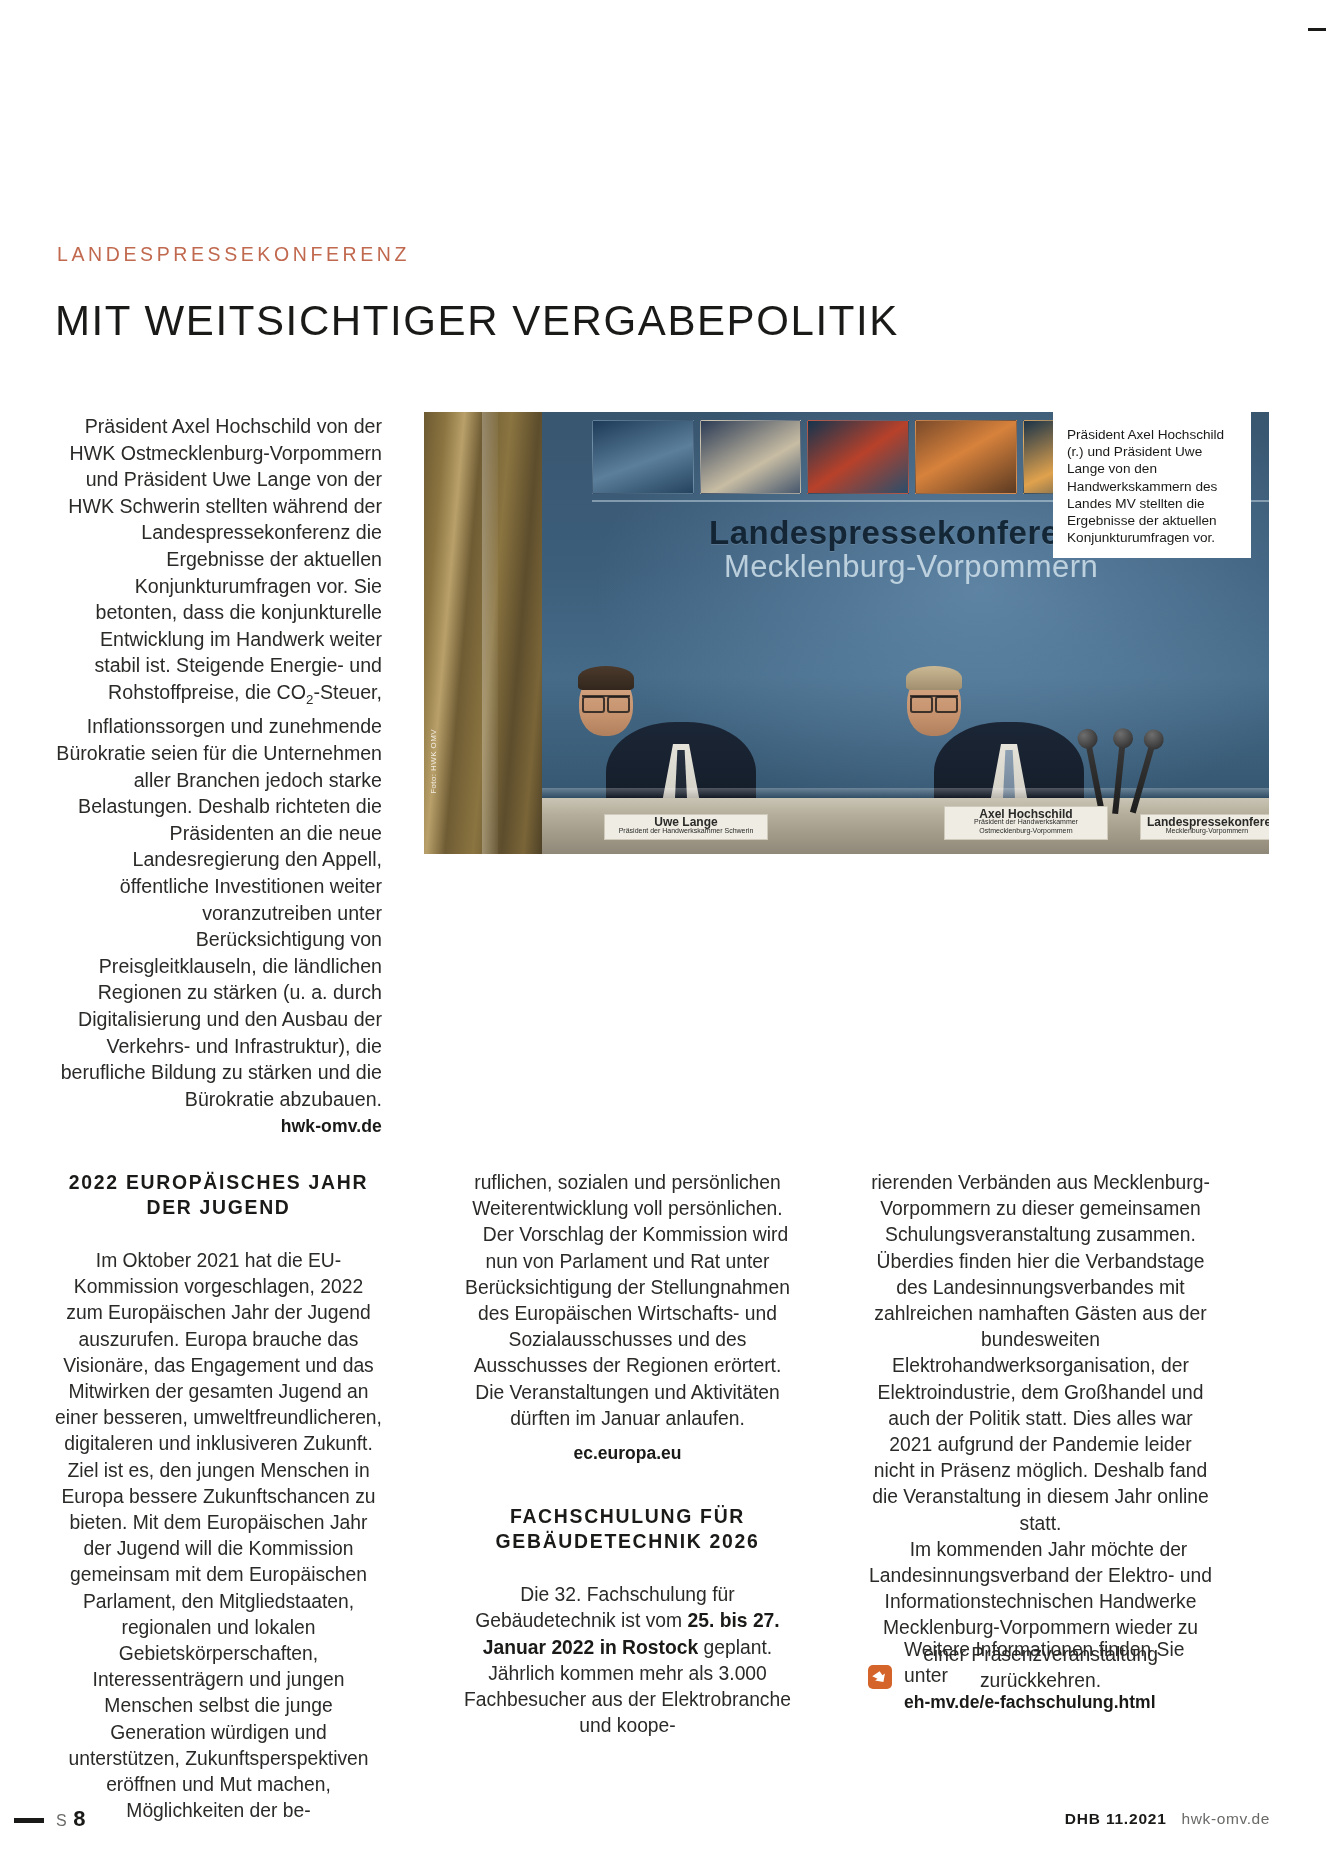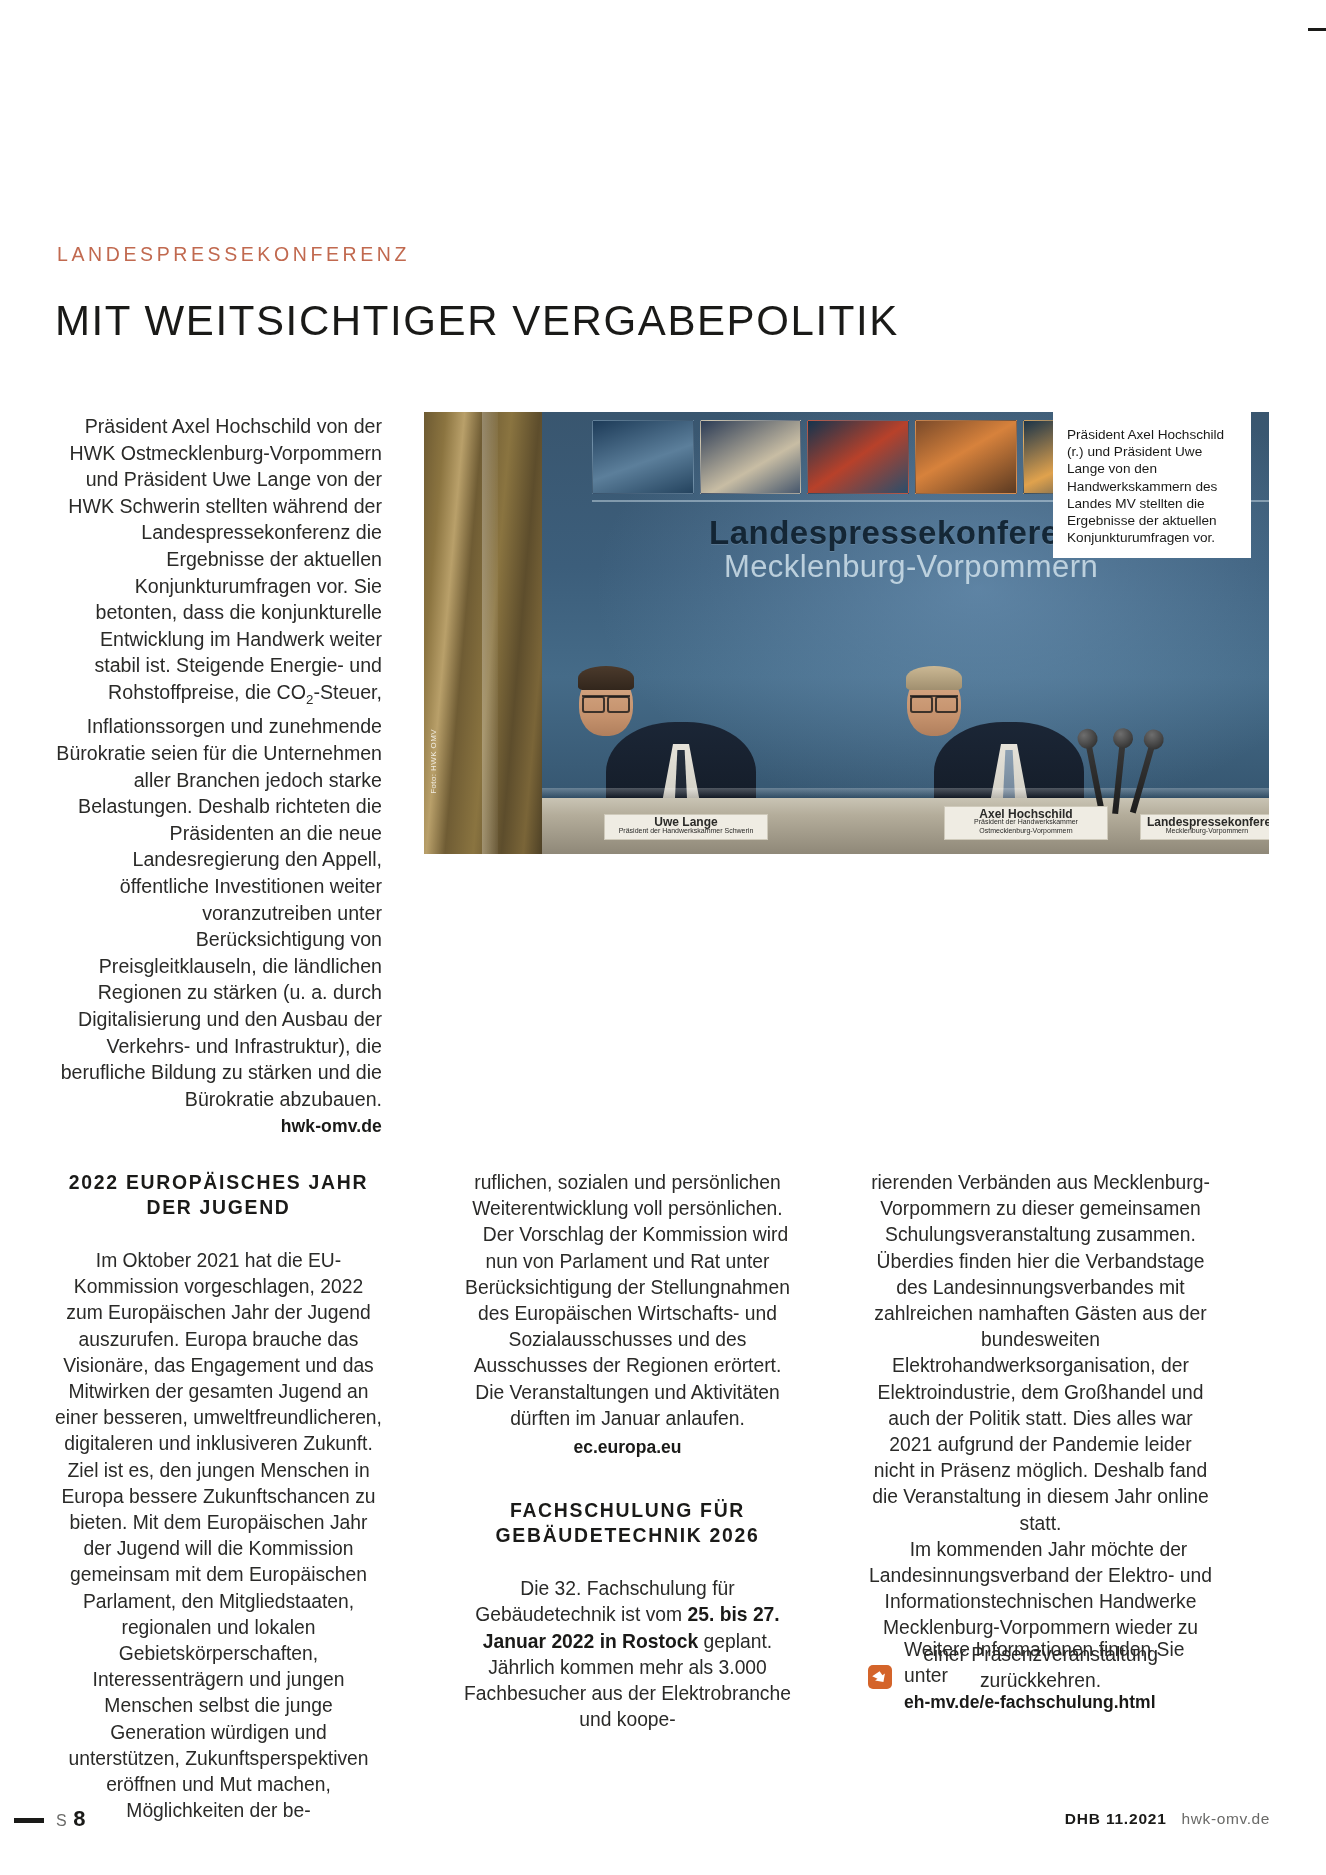--- a/index.html
+++ b/index.html
@@ -341,21 +341,21 @@
     font-size: 19.4px;
     line-height: 25px;
     letter-spacing: 1.7px;
     color: #1a1a18;
   }
   .col h2.spaced-top { margin-top: 38px; }
   .col p { margin: 0; }
   .col p + p { text-indent: 16px; }
   .col .srcline {
     display: block;
-    margin-top: 2px;
+    margin-top: 8px;
     font-weight: bold;
     font-size: 17.5px;
     color: #1a1a18;
     text-indent: 0;
   }
   .col b { font-weight: bold; color: #1a1a18; }
 
   
   .infonote {
     position: absolute;

